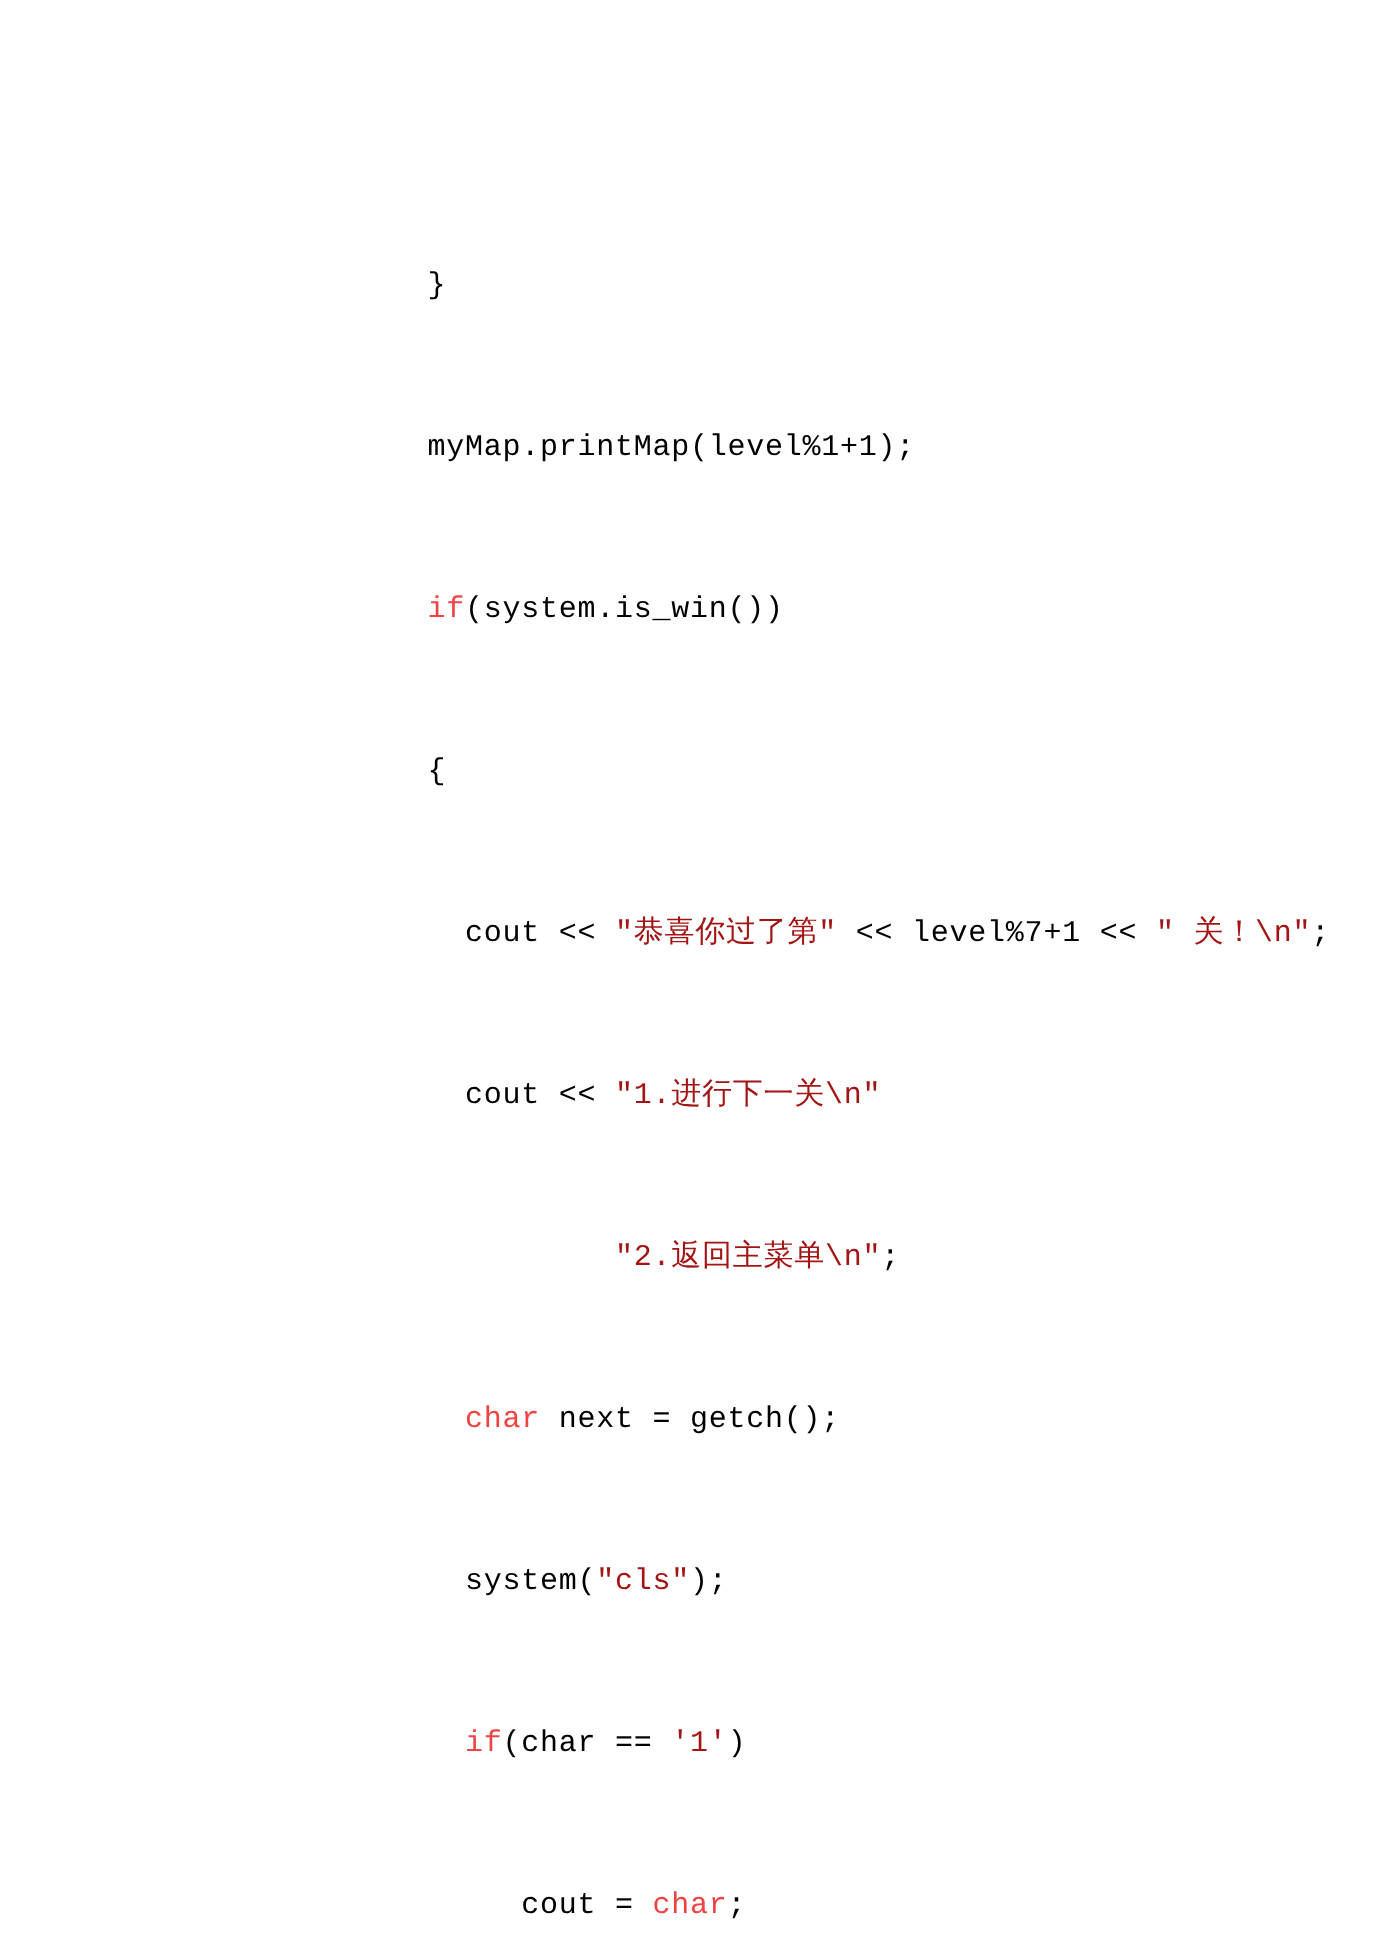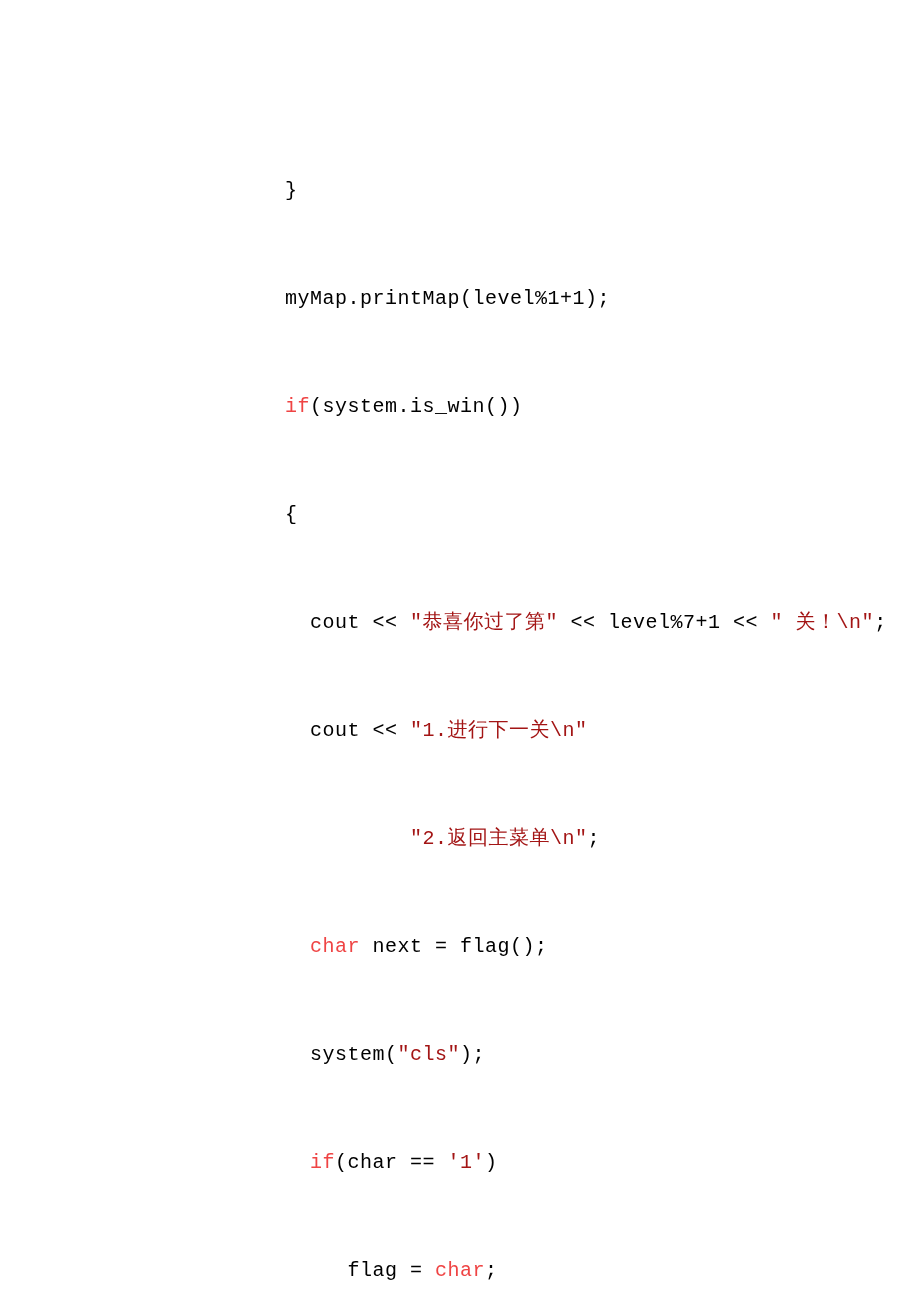--- a/index.html
+++ b/index.html
@@ -30,24 +30,24 @@
 <body>
 
 <div class="code-block">
 <span class="line"><span>            }</span></span>
 <span class="line"><span>            myMap.printMap(level%1+1);</span></span>
 <span class="line"><span>            </span><span class="kw">if</span><span>(system.is_win())</span></span>
 <span class="line"><span>            {</span></span>
 <span class="line"><span>              cout &lt;&lt; </span><span class="str">"恭喜你过了第"</span><span> &lt;&lt; level%7+1 &lt;&lt; </span><span class="str">" 关！\n"</span><span>;</span></span>
 <span class="line"><span>              cout &lt;&lt; </span><span class="str">"1.进行下一关\n"</span></span>
 <span class="line"><span class="str">                      "2.返回主菜单\n"</span><span>;</span></span>
-<span class="line"><span>              </span><span class="kw">char</span><span> next = flag();</span></span>
+<span class="line"><span>              </span><span class="kw">char</span><span> next = getch();</span></span>
 <span class="line"><span>              system(</span><span class="str">"cls"</span><span>);</span></span>
 <span class="line"><span>              </span><span class="kw">if</span><span>(char == </span><span class="str">'1'</span><span>)</span></span>
-<span class="line"><span>                 flag = </span><span class="kw">char</span><span>;</span></span>
+<span class="line"><span>                 cout = </span><span class="kw">char</span><span>;</span></span>
 
 
 
 
 
 
 <span class="line"><span></span></span>
 
 
 

